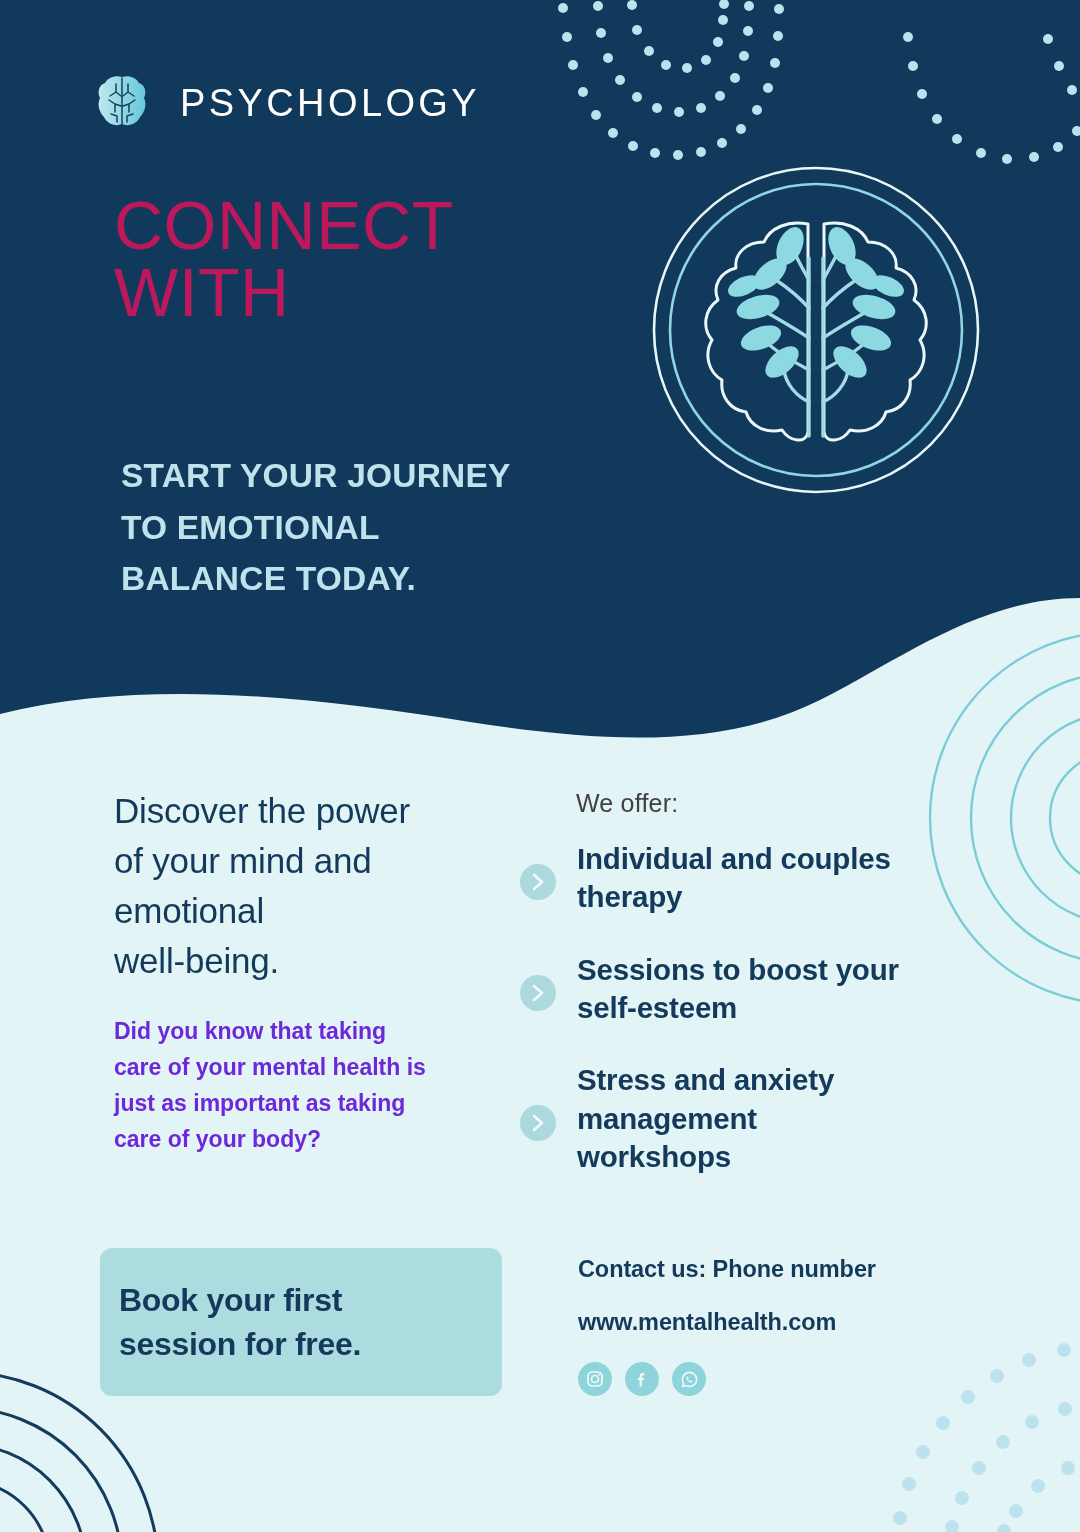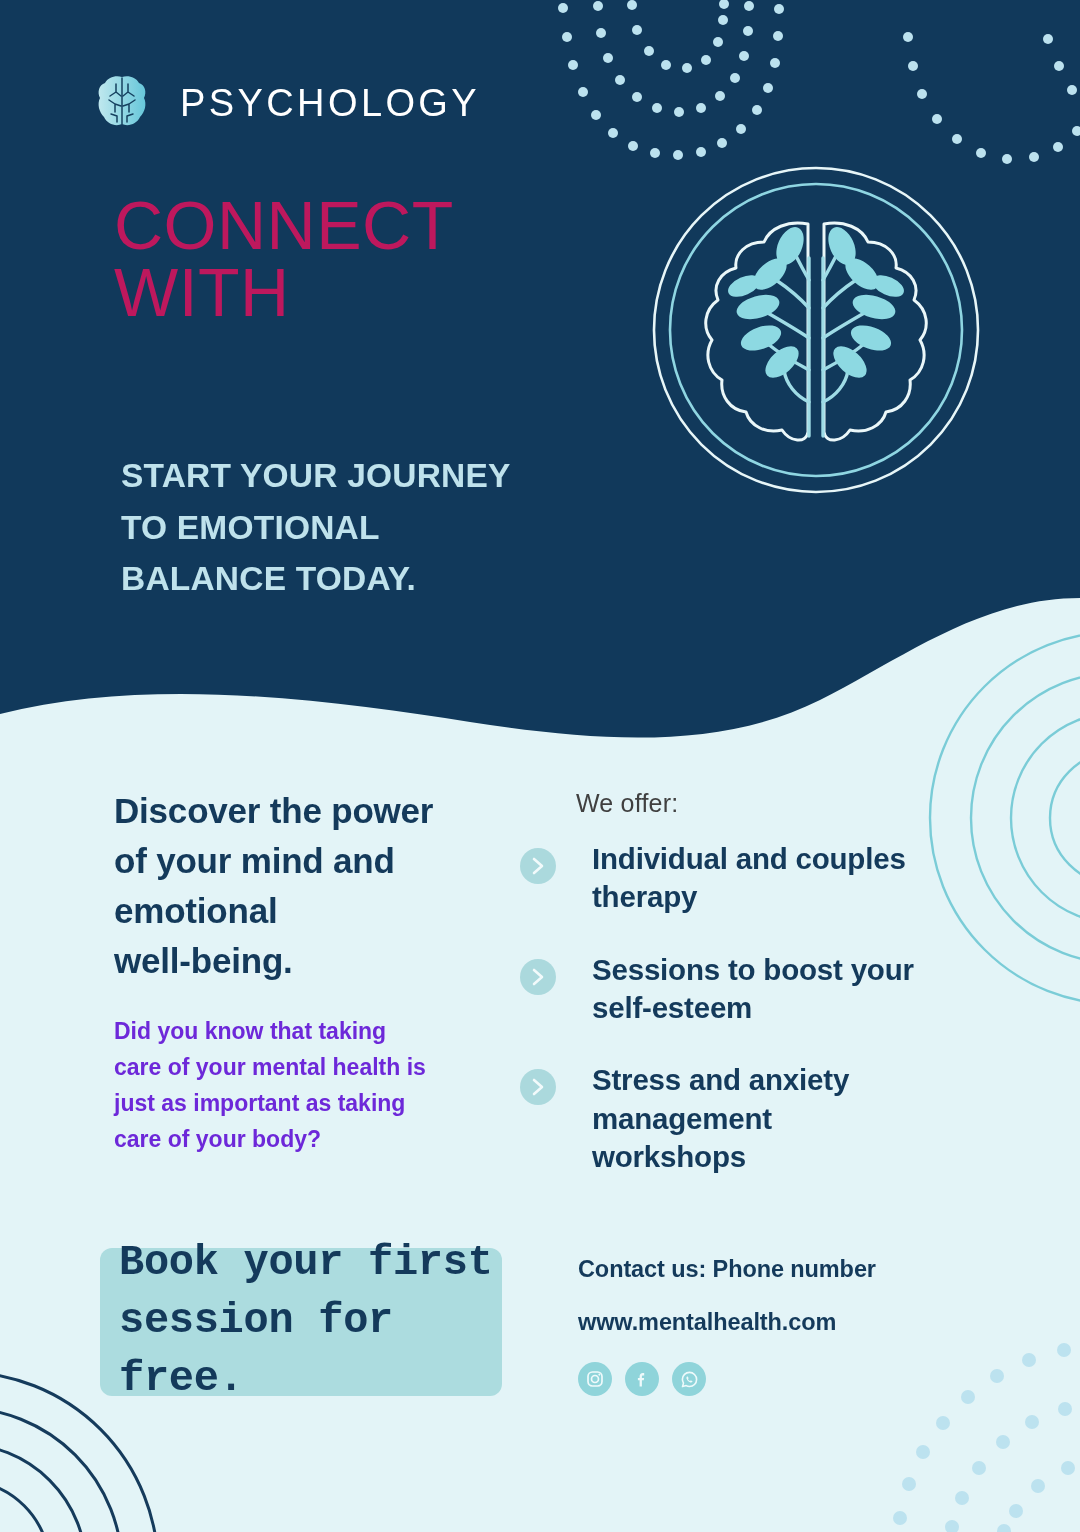--- a/index.html
+++ b/index.html
@@ -40,50 +40,50 @@
     margin-left:7px;
   }
 
   .emblem{position:absolute;left:648px;top:162px;width:336px;height:336px;}
 
   
   .lead{
     position:absolute;left:114px;top:786px;
     width:410px;
     color:#143A5B;
-    font-size:35px;line-height:1.43;font-weight:bold;
+    font-size:35px;line-height:1.43;font-weight:normal;
     letter-spacing:-0.2px;
     white-space:pre-line;
   }
   .para{
     position:absolute;left:114px;top:1013px;
     width:400px;
     color:#6d28d9;
     font-size:23px;line-height:1.57;font-weight:700;
     white-space:pre-line;
   }
 
   .cta{
     position:absolute;left:100px;top:1248px;
     width:402px;height:148px;
     background:#ACDCDF;border-radius:12px;
     display:flex;align-items:center;
   }
   .cta-text{
-    color:#143A5B;font-size:42px;line-height:1.38;font-weight:bold;
-    padding-left:19px;white-space:pre-line;letter-spacing:-0.3px;font-family:Liberation Mono, monospace;
+    color:#143A5B;font-size:32px;line-height:1.38;font-weight:bold;
+    padding-left:19px;white-space:pre-line;letter-spacing:-0.3px;
   }
 
   
   .offers-title{
     position:absolute;left:576px;top:789px;
     color:#404040;font-size:25px;font-weight:400;letter-spacing:0.2px;
   }
   .offers{position:absolute;left:520px;top:840px;width:460px;}
-  .offer{display:flex;align-items:flex-start;margin-bottom:34px;gap:15px;}
+  .offer{display:flex;align-items:center;margin-bottom:34px;}
   .chev{
     flex:0 0 auto;width:36px;height:36px;border-radius:50%;
     background:#ABD9DD;margin-top:8px;margin-right:21px;
     display:flex;align-items:center;justify-content:center;
   }
   .offer-label{
     color:#143A5B;font-size:29.5px;line-height:1.3;font-weight:bold;
     letter-spacing:-0.2px;white-space:pre-line;
   }
 

